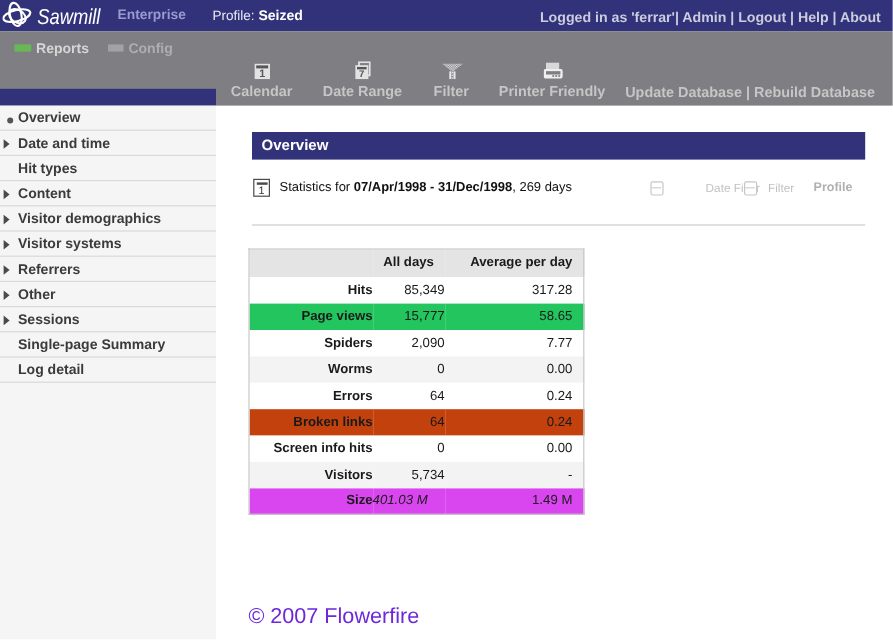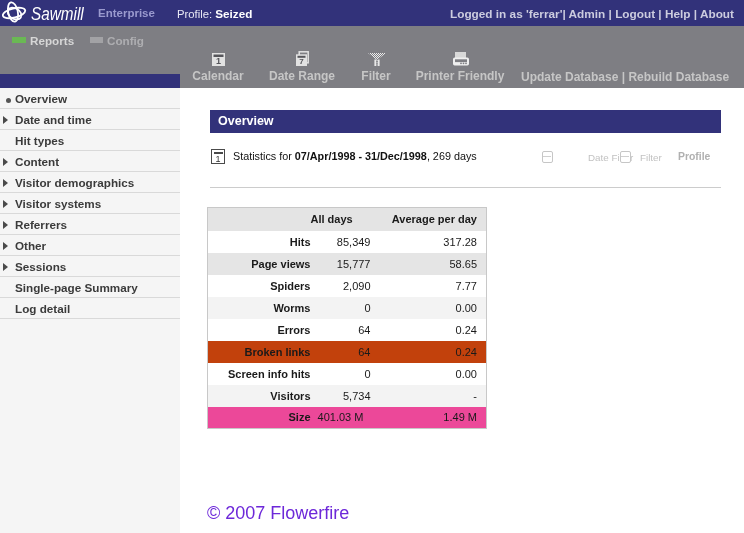--- a/index.html
+++ b/index.html
@@ -111,29 +111,29 @@
   </div>
   <div class="abs" style="left:640px;top:152px;color:#c2c2c2;font-size:9.8px;">Filter</div>
   <div class="abs" style="left:678px;top:151px;color:#b0b0b0;font-size:10.4px;font-weight:bold;">Profile</div>
 
   <div class="abs" style="left:210px;top:187px;width:511px;height:1px;background:#ccc;"></div>
 
   <table class="abs" style="left:207px;top:207px;width:280px;border-collapse:collapse;table-layout:fixed;border:1px solid #c8c8c8;font-size:11px;color:#1a1a1a;">
     <tbody>
       <tr style="background:#e4e4e4;height:23px;">
       <td style="width:103px;"></td>
-      <td style="width:60px;text-align:left;font-weight:bold;">All days</td>
+      <td style="width:60px;text-align:center;font-weight:bold;">All days</td>
       <td style="text-align:right;font-weight:bold;padding-right:9px;">Average per day</td>
     </tr>
     <tr style="background:#fff;height:22px;">
         <td style="padding-left:12px;font-weight:bold;">Hits</td>
         <td style="text-align:right;">85,349</td>
         <td style="text-align:right;padding-right:9px;">317.28</td>
       </tr>
-    <tr style="background:#e5e5e5;height:22px;">
+    <tr style="background:#22c55e;height:22px;">
         <td style="padding-left:12px;font-weight:bold;">Page views</td>
         <td style="text-align:right;">15,777</td>
         <td style="text-align:right;padding-right:9px;">58.65</td>
       </tr>
     <tr style="background:#fff;height:22px;">
         <td style="padding-left:12px;font-weight:bold;">Spiders</td>
         <td style="text-align:right;">2,090</td>
         <td style="text-align:right;padding-right:9px;">7.77</td>
       </tr>
     <tr style="background:#f3f3f3;height:22px;">
@@ -154,21 +154,21 @@
     <tr style="background:#fff;height:22px;">
         <td style="padding-left:12px;font-weight:bold;">Screen info hits</td>
         <td style="text-align:right;">0</td>
         <td style="text-align:right;padding-right:9px;">0.00</td>
       </tr>
     <tr style="background:#f3f3f3;height:22px;">
         <td style="padding-left:12px;font-weight:bold;">Visitors</td>
         <td style="text-align:right;">5,734</td>
         <td style="text-align:right;padding-right:9px;">-</td>
       </tr>
-    <tr style="background:#ec4899;height:22px;">
+    <tr style="background:#d946ef;height:22px;">
         <td style="padding-left:12px;font-weight:bold;">Size</td>
-        <td style="text-align:center;">401.03 M</td>
+        <td style="text-align:left;font-style:italic;">401.03 M</td>
         <td style="text-align:right;padding-right:9px;">1.49 M</td>
       </tr>
   </tbody>
   </table>
 
   <div class="abs" style="left:207px;top:503px;color:#6d28d9;font-size:18px;">© 2007 Flowerfire</div>
 
 </body></html>

